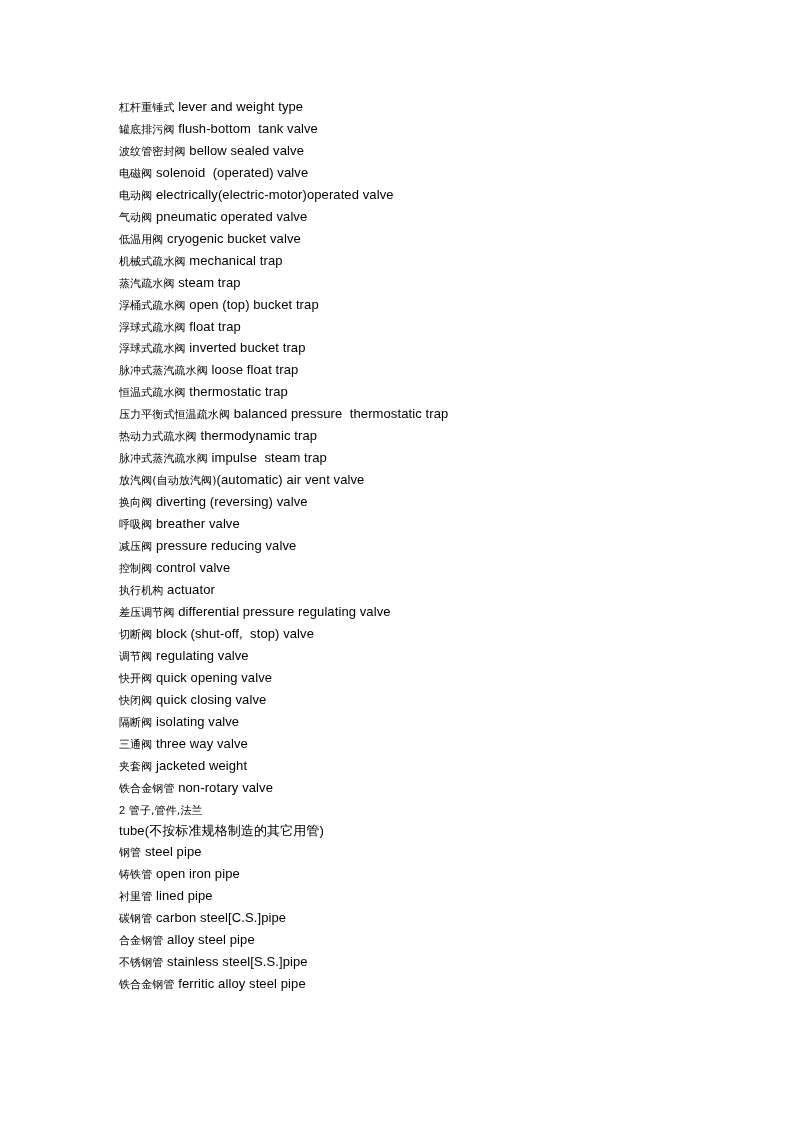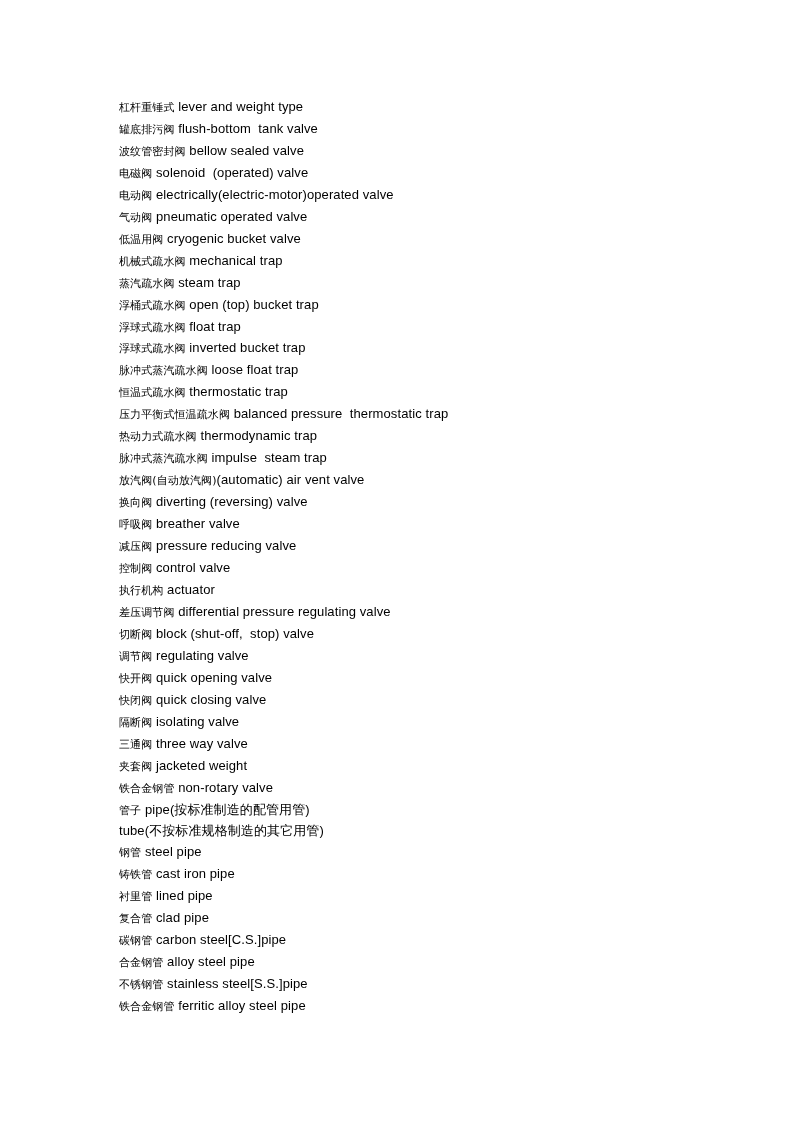--- a/index.html
+++ b/index.html
@@ -90,24 +90,23 @@
       <div class="doc-line"><span class="term">执行机构</span><span class="gloss"> actuator</span></div>
       <div class="doc-line"><span class="term">差压调节阀</span><span class="gloss"> differential pressure regulating valve</span></div>
       <div class="doc-line"><span class="term">切断阀</span><span class="gloss"> block (shut-off,  stop) valve</span></div>
       <div class="doc-line"><span class="term">调节阀</span><span class="gloss"> regulating valve</span></div>
       <div class="doc-line"><span class="term">快开阀</span><span class="gloss"> quick opening valve</span></div>
       <div class="doc-line"><span class="term">快闭阀</span><span class="gloss"> quick closing valve</span></div>
       <div class="doc-line"><span class="term">隔断阀</span><span class="gloss"> isolating valve</span></div>
       <div class="doc-line"><span class="term">三通阀</span><span class="gloss"> three way valve</span></div>
       <div class="doc-line"><span class="term">夹套阀</span><span class="gloss"> jacketed weight</span></div>
       <div class="doc-line"><span class="term">铁合金钢管</span><span class="gloss"> non-rotary valve</span></div>
-      <div class="doc-line"><span class="term">管子</span><span class="gloss"> pipe(按标准制造的配管用管)</span></div>
+      <div class="doc-line section-heading"><span class="sec-num">2</span><span class="term"> 管子,管件,法兰</span></div>
       <div class="doc-line"><span class="gloss">tube(不按标准规格制造的其它用管)</span></div>
       <div class="doc-line"><span class="term">钢管</span><span class="gloss"> steel pipe</span></div>
-      <div class="doc-line"><span class="term">铸铁管</span><span class="gloss"> cast iron pipe</span></div>
+      <div class="doc-line"><span class="term">铸铁管</span><span class="gloss"> open iron pipe</span></div>
       <div class="doc-line"><span class="term">衬里管</span><span class="gloss"> lined pipe</span></div>
-      <div class="doc-line"><span class="term">复合管</span><span class="gloss"> clad pipe</span></div>
       <div class="doc-line"><span class="term">碳钢管</span><span class="gloss"> carbon steel[C.S.]pipe</span></div>
       <div class="doc-line"><span class="term">合金钢管</span><span class="gloss"> alloy steel pipe</span></div>
       <div class="doc-line"><span class="term">不锈钢管</span><span class="gloss"> stainless steel[S.S.]pipe</span></div>
       <div class="doc-line"><span class="term">铁合金钢管</span><span class="gloss"> ferritic alloy steel pipe</span></div>
     </div>
 </div>
 
 </body></html>

